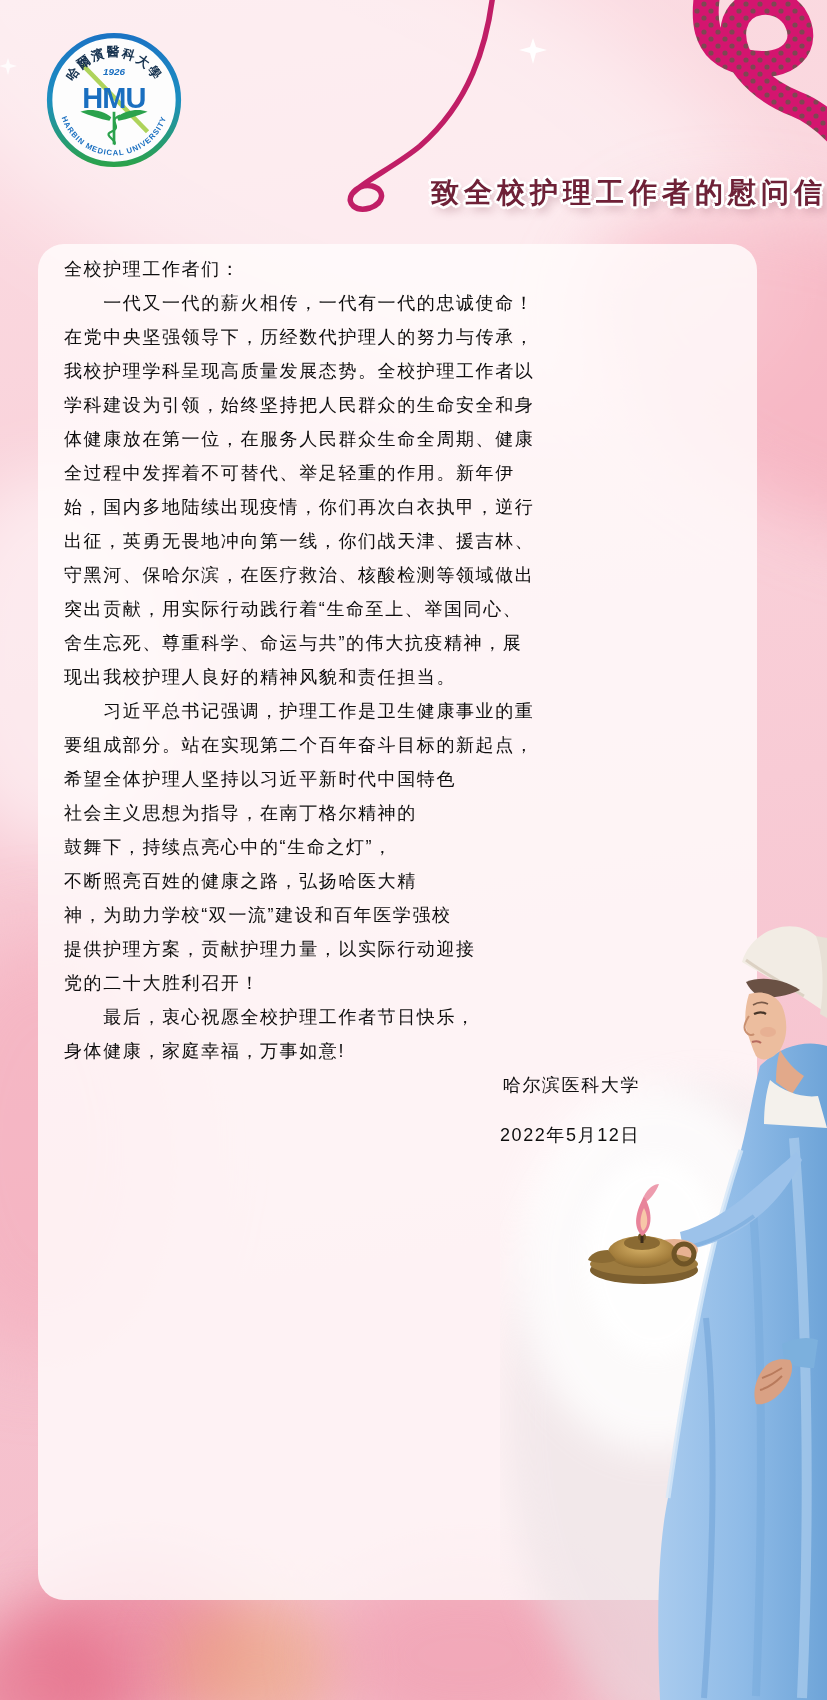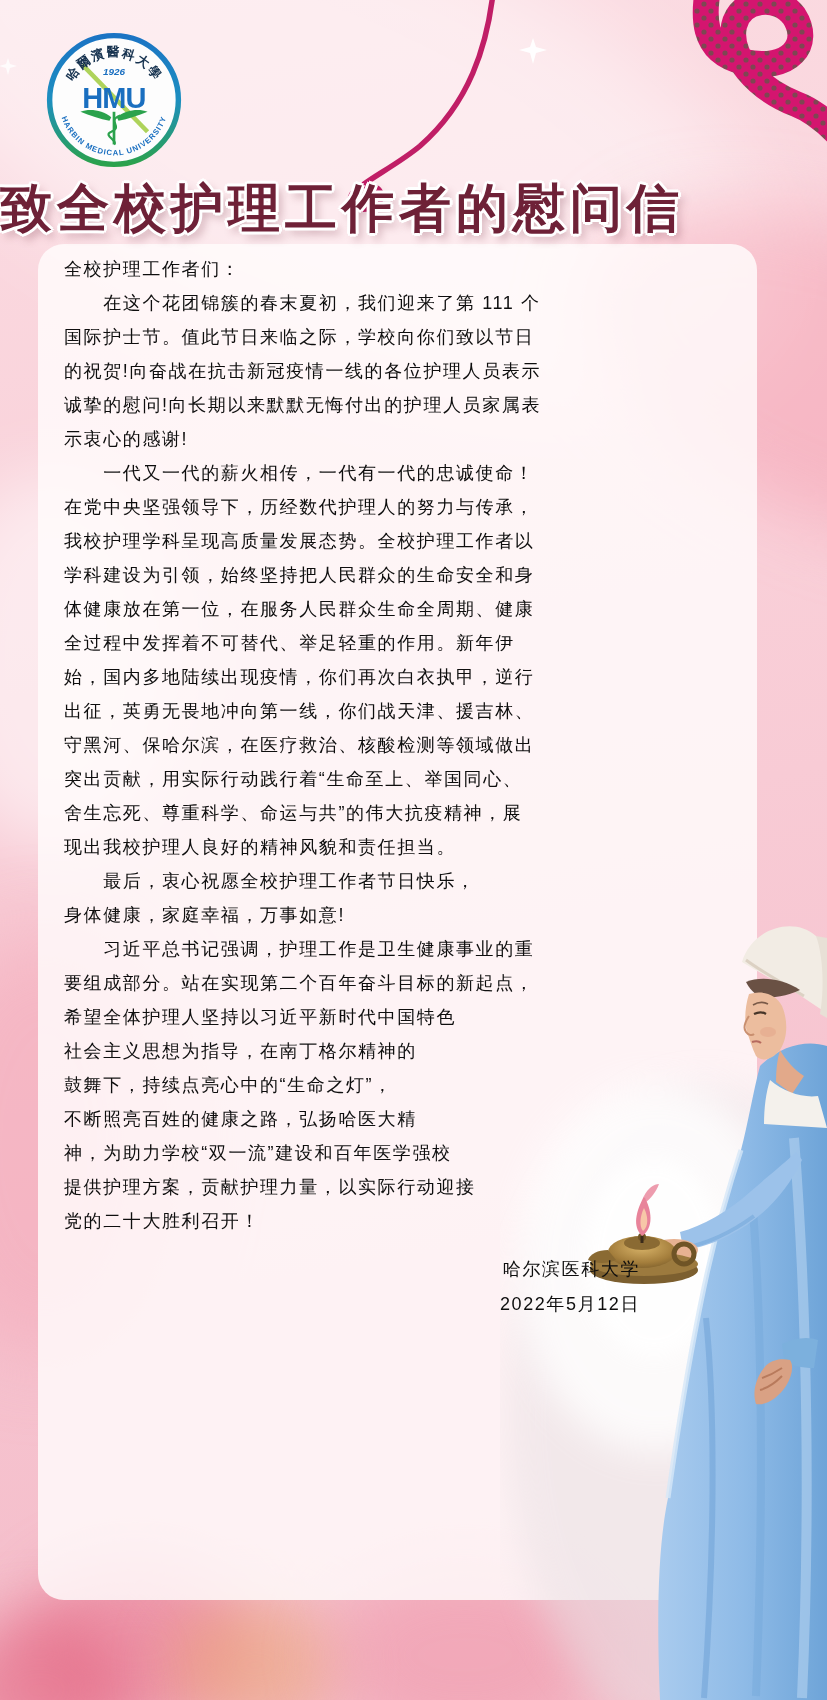--- a/index.html
+++ b/index.html
@@ -12,33 +12,33 @@
   .band-rose{top:230px;left:570px;width:540px;height:290px;transform:rotate(23deg);
         background:rgba(243,148,166,.42);filter:blur(35px);}
   .swirl-white{top:470px;left:-70px;width:250px;height:380px;background:rgba(255,255,255,.55);filter:blur(35px);}
   .rose-left{top:930px;left:-90px;width:270px;height:430px;background:rgba(244,166,181,.5);filter:blur(40px);}
   .flower1{top:1560px;left:20px;width:230px;height:170px;background:rgba(231,120,145,.6);filter:blur(30px);}
   .flower2{top:1600px;left:170px;width:170px;height:130px;background:rgba(235,166,118,.55);filter:blur(28px);}
   .flower3{top:1565px;left:330px;width:270px;height:180px;background:rgba(240,148,168,.5);filter:blur(32px);}
   .flower4{top:1615px;left:-50px;width:180px;height:150px;background:rgba(226,96,126,.55);filter:blur(30px);}
   .deco-svg{position:absolute;left:0;top:0;}
   .logo{position:absolute;left:46px;top:32px;width:136px;height:136px;z-index:3;}
-  .title{position:absolute;left:0;right:0;top:174px;text-align:left;z-index:3;
-         font-family:"Liberation Serif",serif;font-weight:bold;font-size:52px;letter-spacing:5px;
+  .title{position:absolute;left:0;right:0;top:174px;text-align:right;z-index:3;
+         font-family:"Liberation Serif",serif;font-weight:bold;font-size:28px;letter-spacing:5px;
          color:#6e2137;
          text-shadow:-2px -2px 0 #fff,2px -2px 0 #fff,-2px 2px 0 #fff,2px 2px 0 #fff,
                      0 -3px 0 #fff,0 3px 0 #fff,-3px 0 0 #fff,3px 0 0 #fff,
                      5px 6px 8px rgba(110,33,55,.35);}
   .panel{position:absolute;left:38px;top:244px;width:719px;height:1356px;border-radius:26px;
          background:rgba(255,252,252,.84);z-index:2;}
   .nurse{position:absolute;left:500px;top:898px;width:327px;height:802px;z-index:4;}
   .letter{position:absolute;left:64px;top:252px;width:694px;z-index:5;
           font-size:18px;line-height:34px;letter-spacing:1.6px;color:#0e0e0e;font-weight:400;}
   .para{white-space:pre-line;}
-  .closing{margin-top:14px;text-align:right;padding-right:118px;}
+  .closing{text-align:right;padding-right:118px;}
 </style>
 </head>
 <body>
 
 <div class="page">
 
   <div class="blob band-light"></div>
   <div class="blob band-rose"></div>
   <div class="blob swirl-white"></div>
   <div class="blob rose-left"></div>
@@ -155,45 +155,40 @@
     </g>
     <g>
       <path d="M282,446 C294,440 308,438 318,442 L314,470 C302,470 290,468 284,462 Z" fill="#7cb0dd"></path>
       <path d="M264,470 C256,480 252,494 256,506 C266,508 278,500 286,488 C292,478 294,468 290,462 C280,460 270,462 264,470 Z" fill="#d9a184"></path>
       <path d="M262,480 C268,478 276,474 282,470 M260,492 C268,490 276,484 282,478" stroke="#b87a5c" stroke-width="2" fill="none"></path>
     </g>
   </svg>
 
   <div class="letter">
     <div class="para">全校护理工作者们：</div>
-    <div class="para">　　在这个花团锦簇的春末夏初，我们迎来了第 111 个
-国际护士节。值此节日来临之际，学校向你们致以节日
-的祝贺!向奋战在抗击新冠疫情一线的各位护理人员表示
-诚挚的慰问!向长期以来默默无悔付出的护理人员家属表
-示衷心的感谢!</div>
     <div class="para">　　一代又一代的薪火相传，一代有一代的忠诚使命！
 在党中央坚强领导下，历经数代护理人的努力与传承，
 我校护理学科呈现高质量发展态势。全校护理工作者以
 学科建设为引领，始终坚持把人民群众的生命安全和身
 体健康放在第一位，在服务人民群众生命全周期、健康
 全过程中发挥着不可替代、举足轻重的作用。新年伊
 始，国内多地陆续出现疫情，你们再次白衣执甲，逆行
 出征，英勇无畏地冲向第一线，你们战天津、援吉林、
 守黑河、保哈尔滨，在医疗救治、核酸检测等领域做出
 突出贡献，用实际行动践行着“生命至上、举国同心、
 舍生忘死、尊重科学、命运与共”的伟大抗疫精神，展
 现出我校护理人良好的精神风貌和责任担当。</div>
-    <div class="para">　　最后，衷心祝愿全校护理工作者节日快乐，
-身体健康，家庭幸福，万事如意!</div>
     <div class="para">　　习近平总书记强调，护理工作是卫生健康事业的重
 要组成部分。站在实现第二个百年奋斗目标的新起点，
 希望全体护理人坚持以习近平新时代中国特色
 社会主义思想为指导，在南丁格尔精神的
 鼓舞下，持续点亮心中的“生命之灯”，
 不断照亮百姓的健康之路，弘扬哈医大精
 神，为助力学校“双一流”建设和百年医学强校
 提供护理方案，贡献护理力量，以实际行动迎接
 党的二十大胜利召开！</div>
+    <div class="para">　　最后，衷心祝愿全校护理工作者节日快乐，
+身体健康，家庭幸福，万事如意!</div>
     <div class="closing">哈尔滨医科大学</div>
-    <div class="closing" style="margin-top:1px">2022年5月12日</div>
+    <div class="closing" style="margin-top:16px">2022年5月12日</div>
   </div>
 
 </div>
 
 </body></html>

